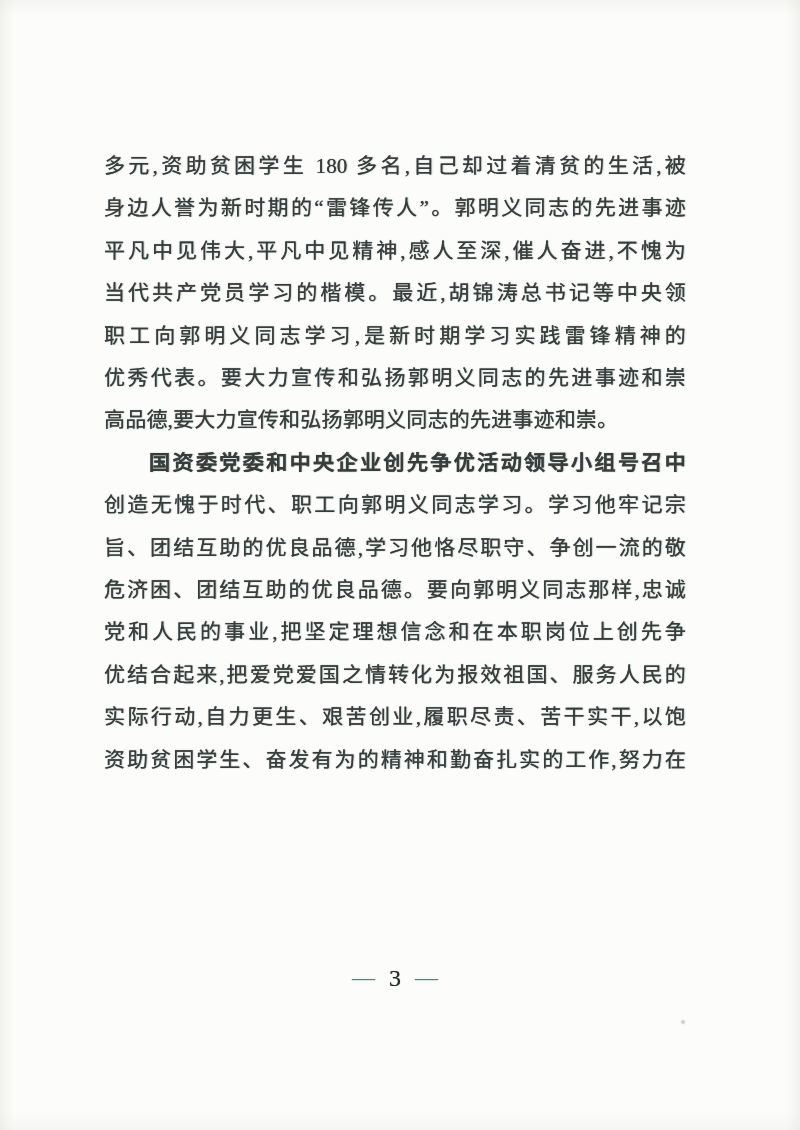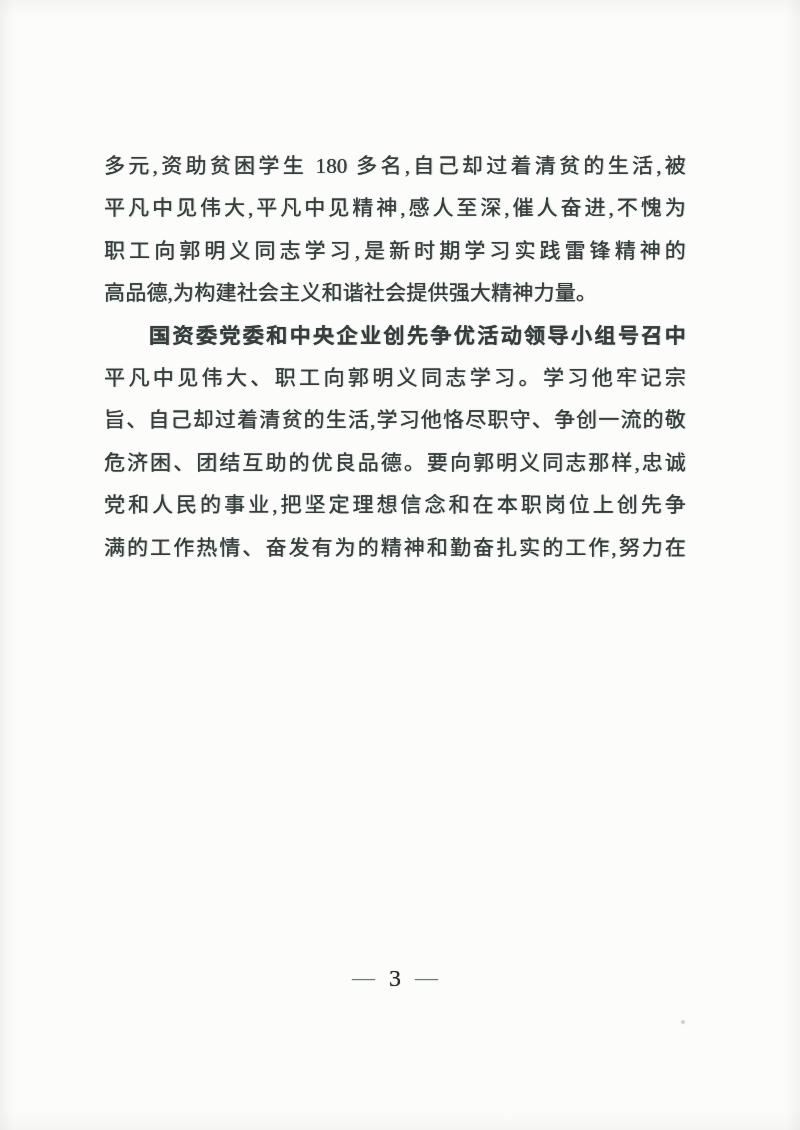--- a/index.html
+++ b/index.html
@@ -85,29 +85,34 @@
     background: radial-gradient(circle, rgba(170,178,177,0.85) 0%, rgba(170,178,177,0) 70%);
   }
 </style>
 </head>
 <body>
 
 <div class="page" lang="zh-CN">
 
   <main class="text-block">
     <p class="line">多元,资助贫困学生 180 多名,自己却过着清贫的生活,被</p>
+    <p class="line">身边人誉为新时期的“雷锋传人”。郭明义同志的先进事迹</p>
     <p class="line">平凡中见伟大,平凡中见精神,感人至深,催人奋进,不愧为</p>
+    <p class="line">当代共产党员学习的楷模。最近,胡锦涛总书记等中央领</p>
     <p class="line">职工向郭明义同志学习,是新时期学习实践雷锋精神的</p>
-    <p class="line para-end">高品德,为构建社会主义和谐社会提供强大精神力量。</p>
+    <p class="line">优秀代表。要大力宣传和弘扬郭明义同志的先进事迹和崇</p>
+    <p class="line para-end">高品德,要大力宣传和弘扬郭明义同志的先进事迹和崇。</p>
     <p class="line indent">国资委党委和中央企业创先争优活动领导小组号召中</p>
-    <p class="line">平凡中见伟大、职工向郭明义同志学习。学习他牢记宗</p>
-    <p class="line">旨、自己却过着清贫的生活,学习他恪尽职守、争创一流的敬</p>
+    <p class="line">创造无愧于时代、职工向郭明义同志学习。学习他牢记宗</p>
+    <p class="line">旨、团结互助的优良品德,学习他恪尽职守、争创一流的敬</p>
     <p class="line">危济困、团结互助的优良品德。要向郭明义同志那样,忠诚</p>
     <p class="line">党和人民的事业,把坚定理想信念和在本职岗位上创先争</p>
-    <p class="line">满的工作热情、奋发有为的精神和勤奋扎实的工作,努力在</p>
+    <p class="line">优结合起来,把爱党爱国之情转化为报效祖国、服务人民的</p>
+    <p class="line">实际行动,自力更生、艰苦创业,履职尽责、苦干实干,以饱</p>
+    <p class="line">资助贫困学生、奋发有为的精神和勤奋扎实的工作,努力在</p>
   </main>
 
   <footer class="page-footer">
     <span class="footer-dash">—</span>
     <span class="page-number">3</span>
     <span class="footer-dash">—</span>
   </footer>
 
   <div class="speck"></div>
 

